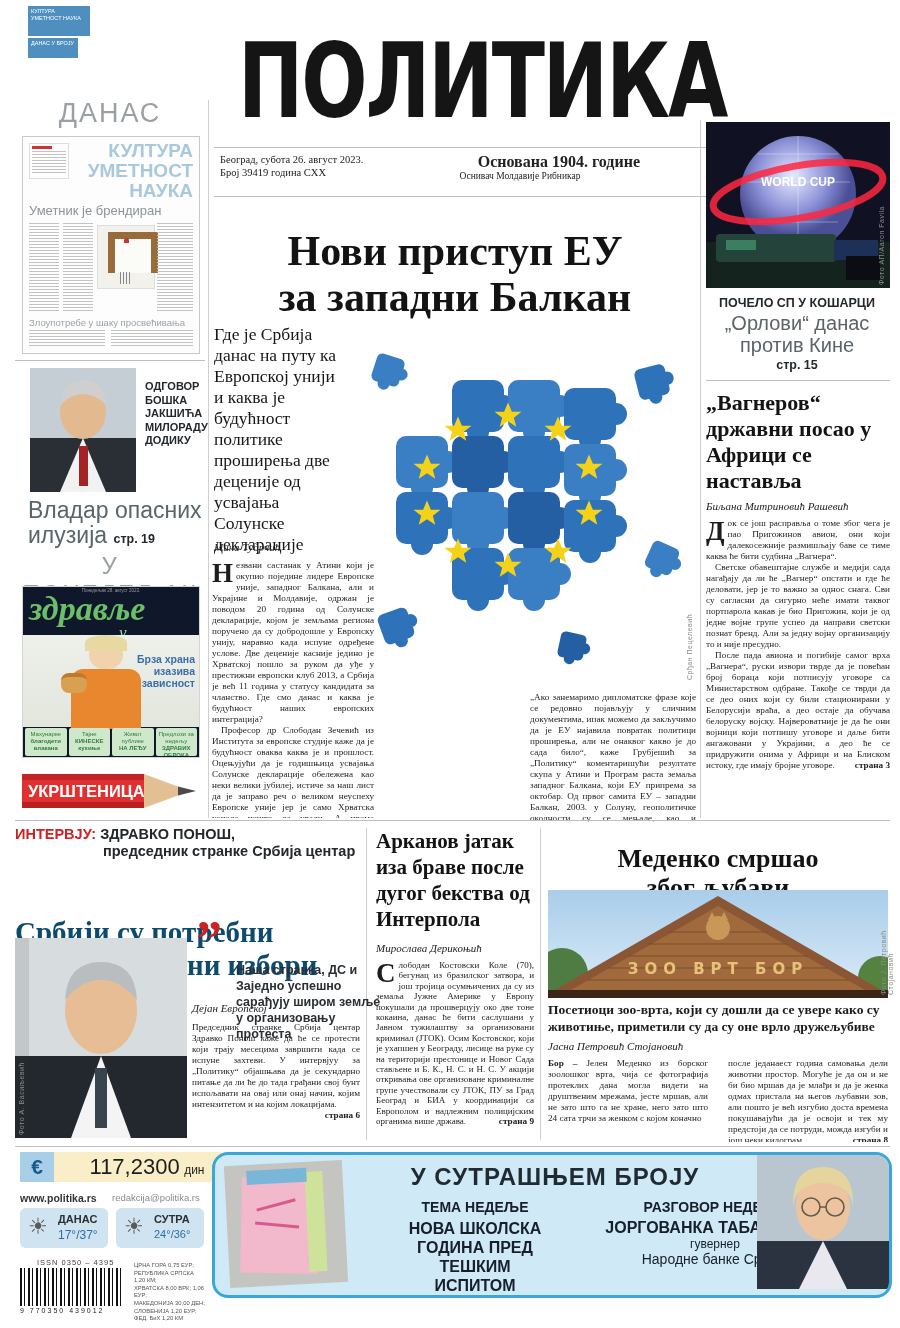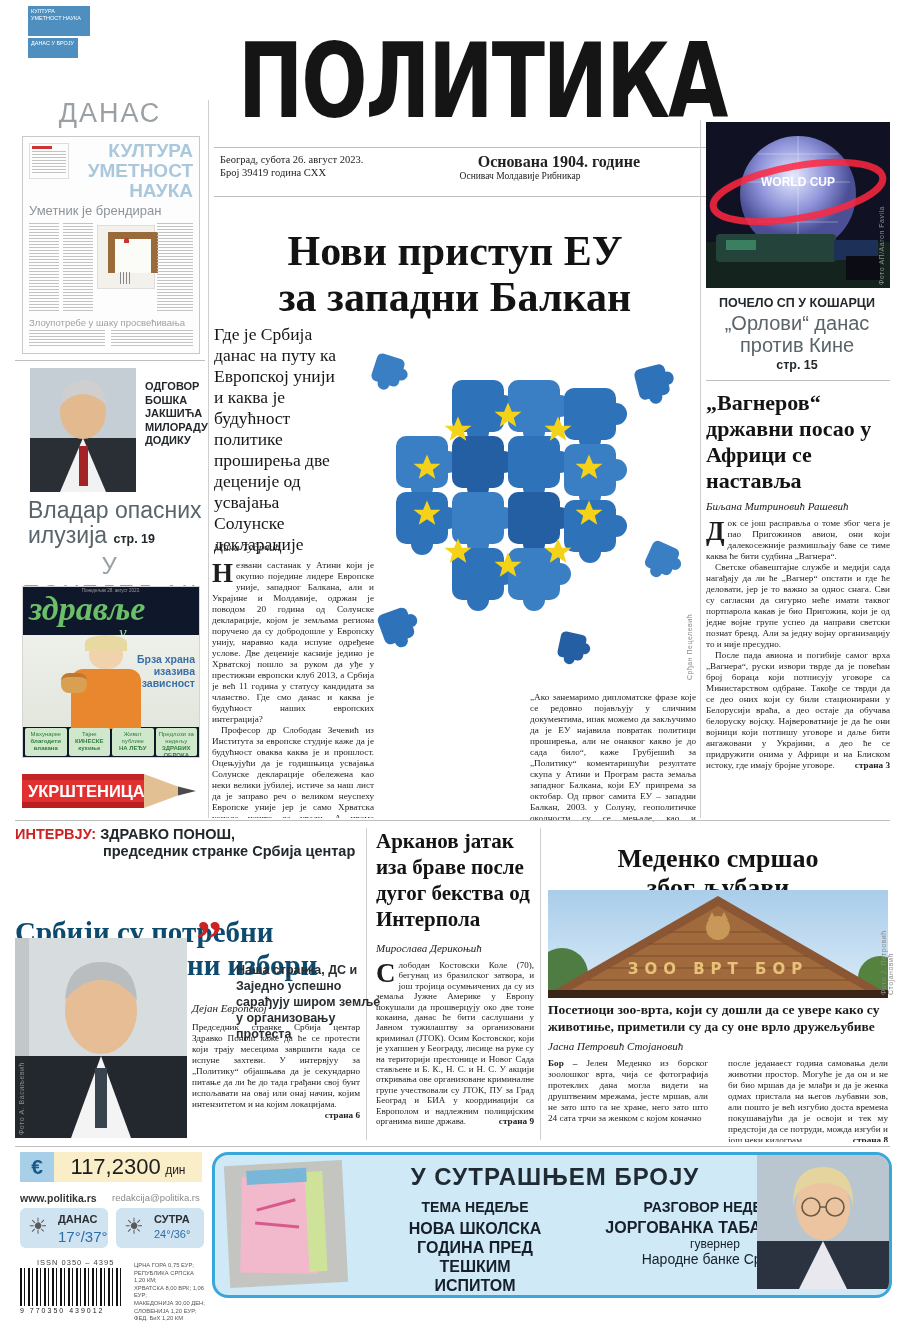--- a/index.html
+++ b/index.html
@@ -290,31 +290,31 @@
     <span>Јелен Меденко из борског зоолошког врта, чија се фотографија протеклих дана могла видети на друштвеним мрежама, јесте мршав, али не зато што га не хране, него зато што 24 сата трчи за женком с којом коначно</span>
   </div>
   <div class="abs bodytext just" style="left:728px;top:1058px;width:160px;height:84px;">
     <span>после једанаест година самовања дели животни простор. Могуће је да он и не би био мршав да је млађи и да је женка одмах пристала на његов љубавни зов, али пошто је већ изгубио доста времена покушавајући да је освоји и тек му предстоји да се потруди, можда изгуби и још неки килограм.</span>
     <span class="pageref">страна 8</span>
   </div>
 
   <div class="abs hline" style="left:15px;top:1146px;width:875px;"></div>
 
   <div class="abs" style="left:20px;top:1152px;width:34px;height:30px;background:#a8cfe8;color:#1a5a8a;font-size:21px;text-align:center;line-height:30px;font-weight:bold;">€</div>
-  <div class="abs" style="left:54px;top:1152px;width:148px;height:30px;background:#faeec8;line-height:30px;text-align:center;">
+  <div class="abs" style="left:54px;top:1152px;width:148px;height:30px;background:#faeec8;line-height:30px;text-align:center;padding-left:19px;">
     <span style="font-size:22px;color:#1d1d1d;">117,2300</span>
     <span style="font-size:12px;color:#1d1d1d;">дин</span>
   </div>
   <div class="abs" style="left:20px;top:1192px;font-weight:bold;font-size:10.5px;color:#333;">www.politika.rs</div>
   <div class="abs" style="left:112px;top:1192px;font-size:9.5px;color:#8a8a8a;">redakcija@politika.rs</div>
 
   <div class="abs wchip" style="left:20px;top:1208px;width:88px;height:40px;">
     <span class="abs" style="left:8px;top:6px;font-size:22px;color:#5a5a5a;">☀</span>
     <span class="abs" style="left:38px;top:5px;font-weight:bold;font-size:11px;color:#2a2f33;">ДАНАС</span>
-    <span class="abs" style="left:38px;top:20px;font-size:15px;color:#2b6ea8;">17°/37°</span>
+    <span class="abs" style="left:38px;top:20px;font-size:12px;color:#2b6ea8;">17°/37°</span>
   </div>
   <div class="abs wchip" style="left:116px;top:1208px;width:88px;height:40px;">
     <span class="abs" style="left:8px;top:6px;font-size:22px;color:#5a5a5a;">☀</span>
     <span class="abs" style="left:38px;top:5px;font-weight:bold;font-size:11px;color:#2a2f33;">СУТРА</span>
     <span class="abs" style="left:38px;top:20px;font-size:11px;color:#2b6ea8;">24°/36°</span>
   </div>
 
   <div class="abs" style="left:20px;top:1258px;font-size:7.5px;letter-spacing:1px;color:#444;padding-left:17px;">ISSN 0350 – 4395</div>
   <div class="abs barcode" style="left:20px;top:1268px;width:104px;height:38px;"></div>
   <div class="abs" style="left:20px;top:1307px;font-size:7px;letter-spacing:2px;color:#222;">9 770350 439012</div>

